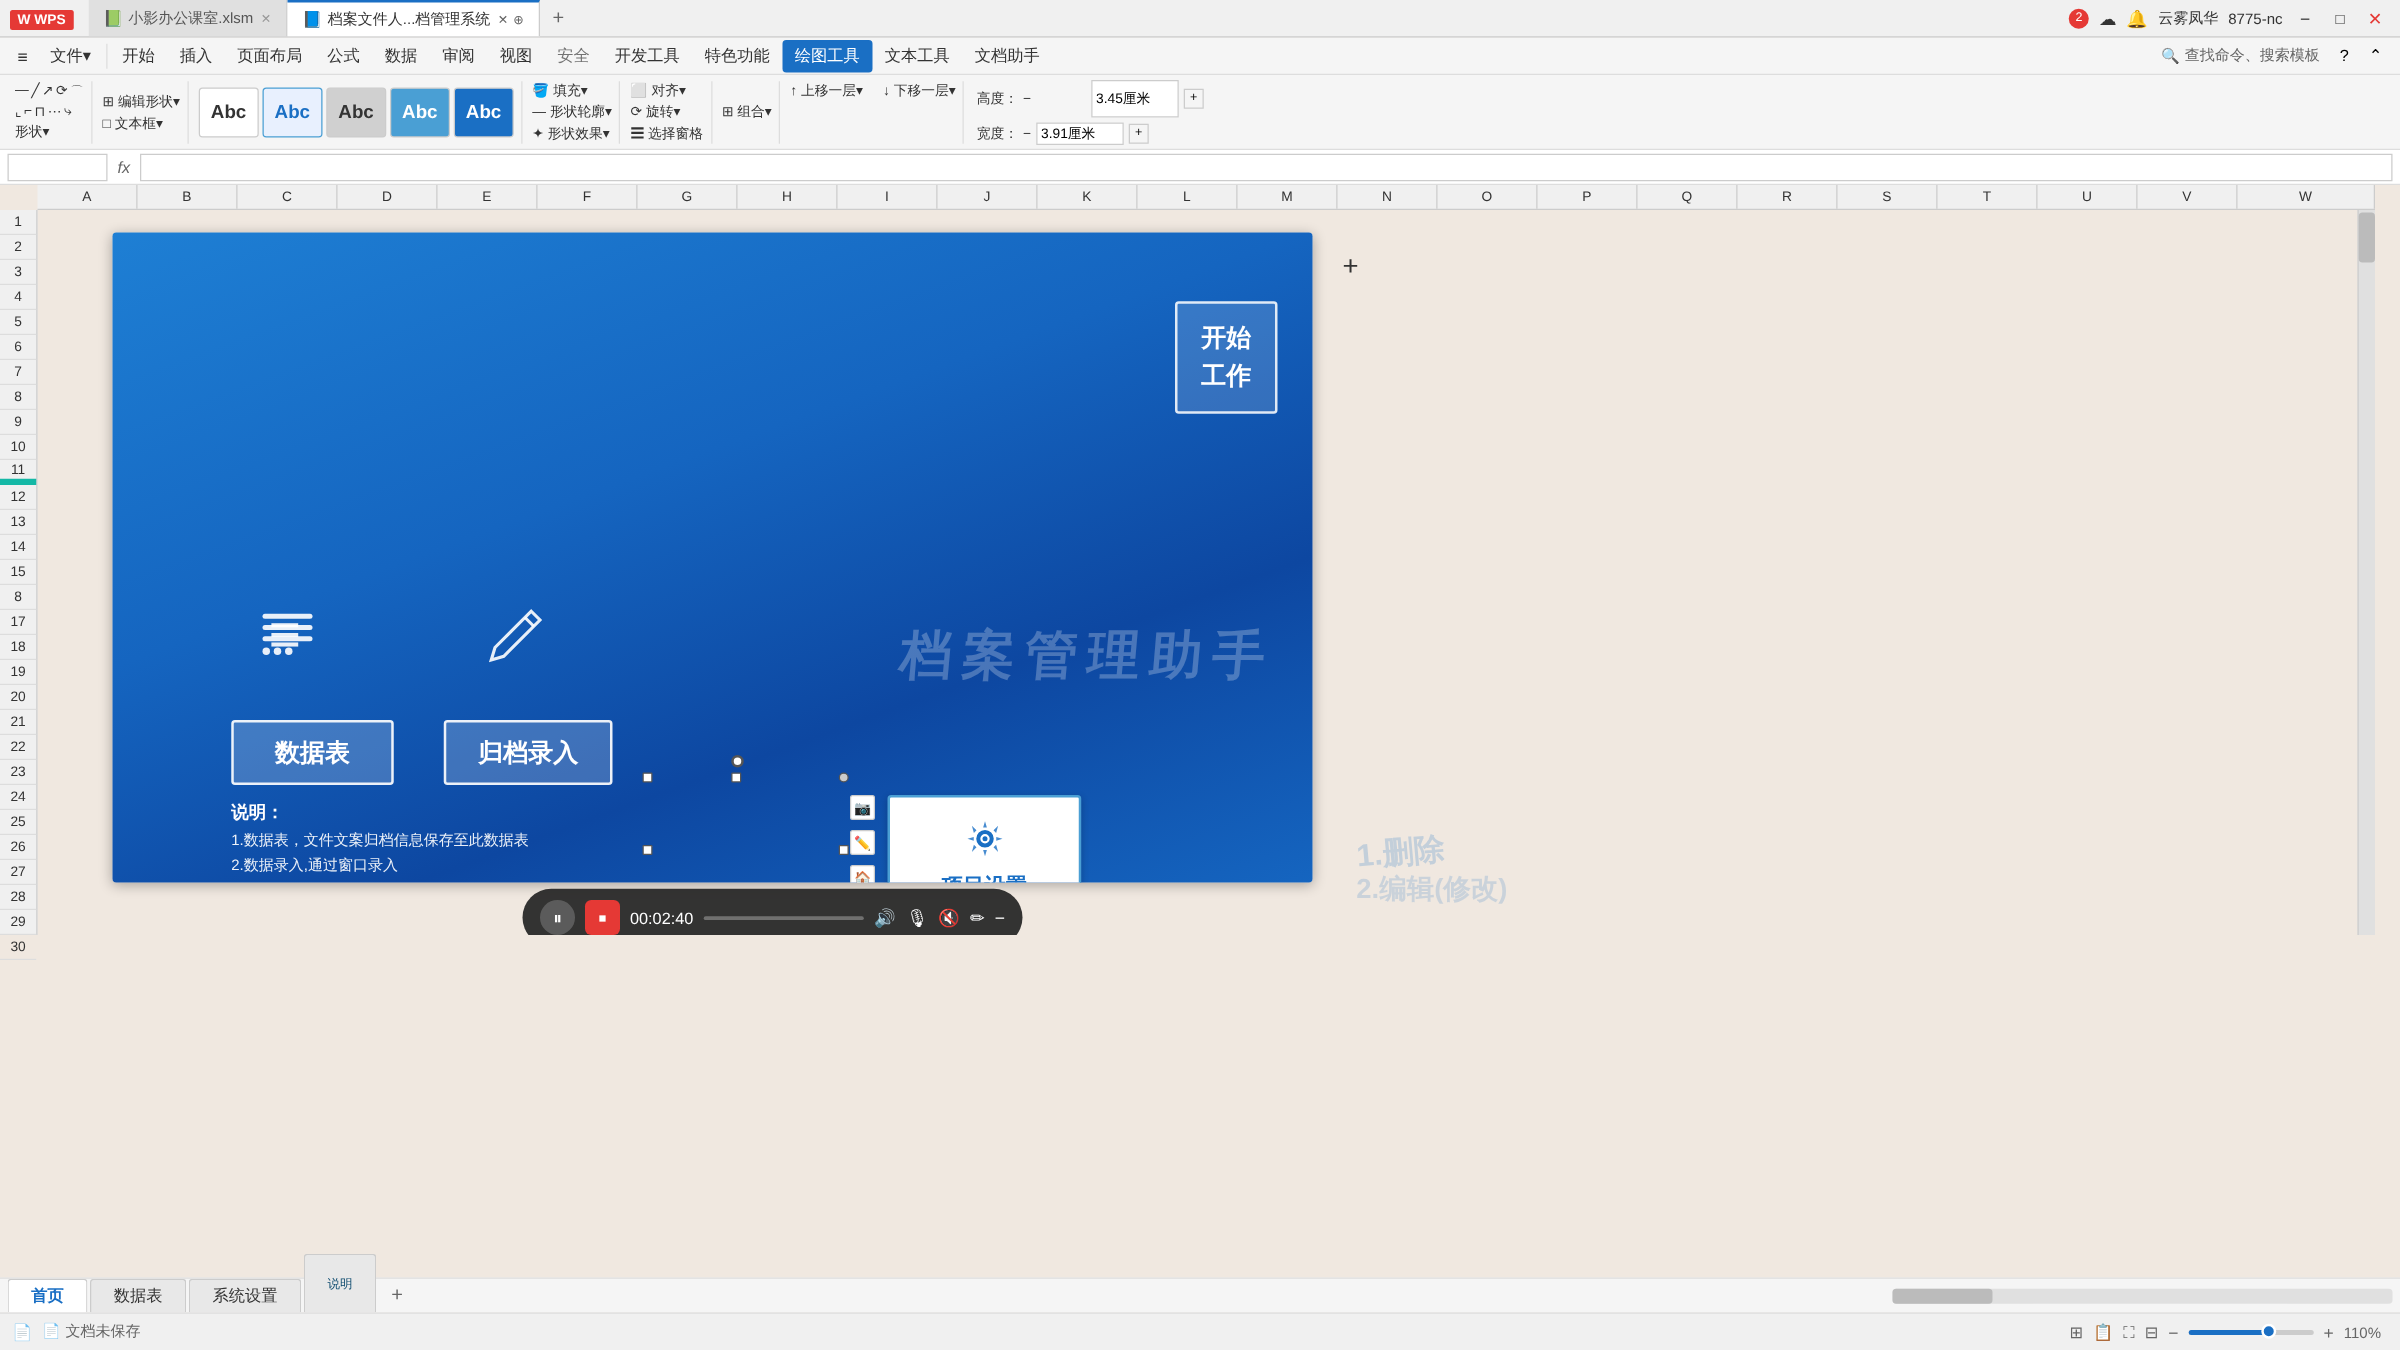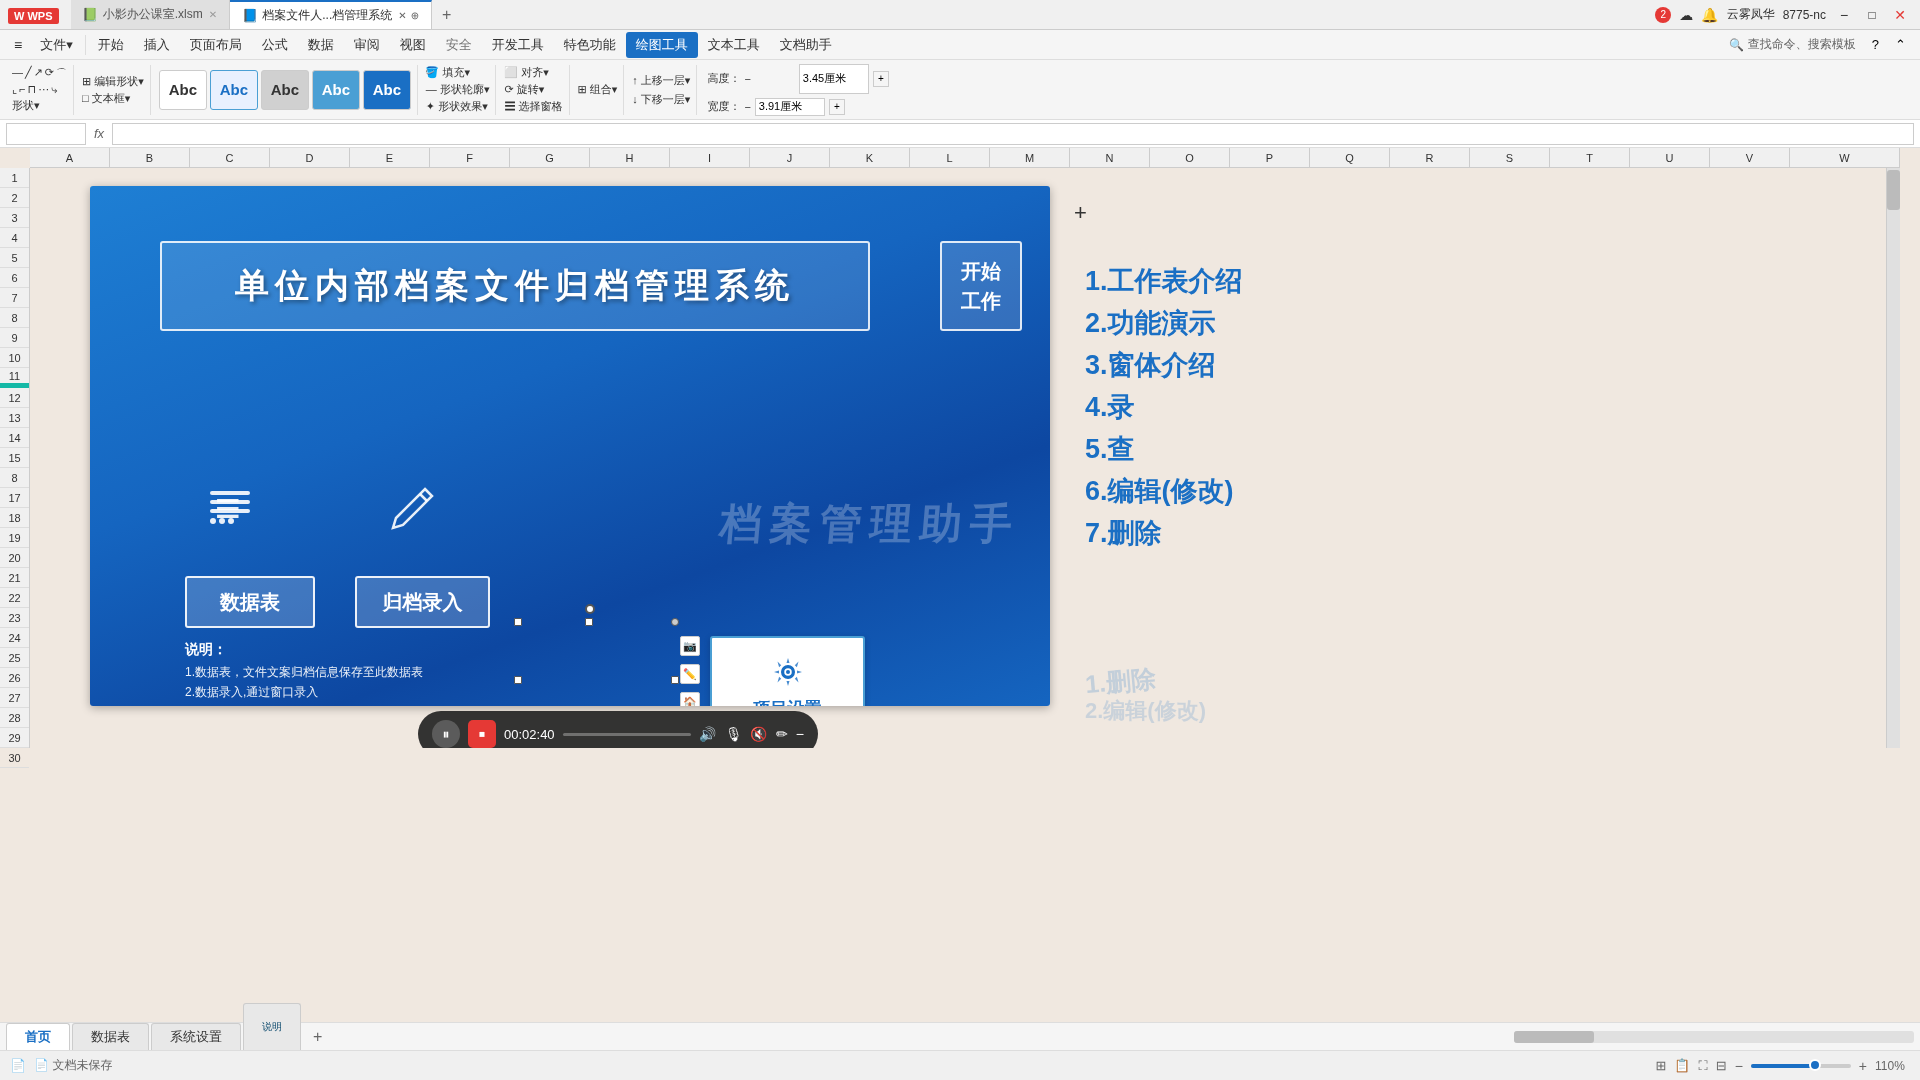--- a/index.html
+++ b/index.html
@@ -116,21 +116,21 @@
   <div style="display:flex;flex-direction:column;gap:2px;padding:0 6px;border-right:1px solid #ddd;height:50px;justify-content:center;">
     <div style="font-size:11px;color:#333;cursor:pointer;">⬜ 对齐▾</div>
     <div style="font-size:11px;color:#333;cursor:pointer;">⟳ 旋转▾</div>
     <div style="font-size:11px;color:#333;cursor:pointer;">☰ 选择窗格</div>
   </div>
 
   <div style="display:flex;flex-direction:column;gap:2px;padding:0 6px;border-right:1px solid #ddd;height:50px;justify-content:center;">
     <div style="font-size:11px;color:#333;cursor:pointer;">⊞ 组合▾</div>
   </div>
 
-  <div style="display:flex;flex-direction:column;gap:4px;padding:0 6px;border-right:1px solid #ddd;height:50px;justify-content:center;">
+  <div style="display:flex;gap:16px;padding:0 6px;border-right:1px solid #ddd;height:50px;justify-content:center;">
     <div style="font-size:11px;color:#333;cursor:pointer;">↑ 上移一层▾</div>
     <div style="font-size:11px;color:#333;cursor:pointer;">↓ 下移一层▾</div>
   </div>
 
   <div style="display:flex;flex-direction:column;gap:4px;padding:0 8px;height:50px;justify-content:center;">
     <div style="display:flex;align-items:center;gap:4px;">
       <span style="font-size:11px;color:#333;">高度：</span>
       <span style="font-size:11px;color:#333;">−</span>
       <input style="width: 70px; height: 30px; border: 1px solid rgb(204, 204, 204); font-size: 11px; padding: 0px 3px; margin-left: 44px;" value="3.45厘米">
       <span style="width:16px;height:16px;border:1px solid #ccc;font-size:10px;display:flex;align-items:center;justify-content:center;cursor:pointer;background:#f5f5f5;">+</span>
@@ -209,23 +209,20 @@
     <div style="height:20px;border-bottom:1px solid #ddd;font-size:11px;text-align:center;display:flex;align-items:center;justify-content:center;color:#333;">28</div>
     <div style="height:20px;border-bottom:1px solid #ddd;font-size:11px;text-align:center;display:flex;align-items:center;justify-content:center;color:#333;">29</div>
     <div style="height:20px;border-bottom:1px solid #ddd;font-size:11px;text-align:center;display:flex;align-items:center;justify-content:center;color:#333;">30</div>
     <div style="flex:1;"></div>
   </div>
 
   <div style="flex:1;position:relative;overflow:hidden;">
 
     <div style="position:absolute;left:60px;top:18px;width:960px;height:520px;background:linear-gradient(160deg,#1e7fd4 0%,#1565c0 40%,#0d47a1 70%,#1565c0 100%);border-radius:3px;overflow:hidden;box-shadow:0 2px 10px rgba(0,0,0,0.3);">
 
-      <div style="position:absolute;left:70px;top:55px;width:710px;height:90px;background:rgba(255,255,255,0.12);border:2px solid rgba(255,255,255,0.85);border-radius:3px;display:flex;align-items:center;justify-content:center;">
-        <span style="font-size:34px;font-weight:bold;color:white;letter-spacing:6px;text-shadow:2px 2px 4px rgba(0,0,0,0.4);font-family:'Microsoft YaHei',SimHei,sans-serif;">单位内部档案文件归档管理系统</span>
-      </div>
 
       <div style="position:absolute;right:28px;top:55px;width:82px;height:90px;background:rgba(255,255,255,0.15);border:2px solid rgba(255,255,255,0.85);border-radius:3px;display:flex;flex-direction:column;align-items:center;justify-content:center;cursor:pointer;">
         <span style="font-size:20px;color:white;font-weight:bold;line-height:1.5;text-align:center;font-family:'Microsoft YaHei',sans-serif;">开始<br>工作</span>
       </div>
 
       <div style="position:absolute;left:125px;top:300px;font-size:44px;color:white;opacity:0.9;line-height:1;">
         ≡
       </div>
       <div style="position:absolute;left:120px;top:305px;display:flex;flex-direction:column;gap:5px;">
         <div style="width:40px;height:4px;background:white;opacity:0.9;border-radius:2px;"></div>
@@ -287,29 +284,20 @@
         <div style="font-size:12px;color:rgba(255,255,255,0.92);line-height:1.7;font-family:'Microsoft YaHei',sans-serif;">1.数据表，文件文案归档信息保存至此数据表</div>
         <div style="font-size:12px;color:rgba(255,255,255,0.92);line-height:1.7;font-family:'Microsoft YaHei',sans-serif;">2.数据录入,通过窗口录入</div>
         <div style="font-size:12px;color:rgba(255,255,255,0.92);line-height:1.7;font-family:'Microsoft YaHei',sans-serif;">3.通过窗口查询数据</div>
 
       </div>
 
     </div>
 
     <div style="position:absolute;left:1044px;top:32px;font-size:22px;color:#333;font-weight:300;pointer-events:none;">+</div>
 
-    <div style="position:absolute;left:1055px;top:95px;">
-      <div style="font-size:27px;font-weight:bold;color:#1a6fc4;margin-bottom:6px;cursor:pointer;font-family:'Microsoft YaHei',sans-serif;">1.工作表介绍</div>
-      <div style="font-size:27px;font-weight:bold;color:#1a6fc4;margin-bottom:6px;cursor:pointer;font-family:'Microsoft YaHei',sans-serif;">2.功能演示</div>
-      <div style="font-size:27px;font-weight:bold;color:#1a6fc4;margin-bottom:6px;cursor:pointer;font-family:'Microsoft YaHei',sans-serif;">3.窗体介绍</div>
-      <div style="font-size:27px;font-weight:bold;color:#1a6fc4;margin-bottom:6px;cursor:pointer;font-family:'Microsoft YaHei',sans-serif;">4.录</div>
-      <div style="font-size:27px;font-weight:bold;color:#1a6fc4;margin-bottom:6px;cursor:pointer;font-family:'Microsoft YaHei',sans-serif;">5.查</div>
-      <div style="font-size:27px;font-weight:bold;color:#1a6fc4;margin-bottom:6px;cursor:pointer;font-family:'Microsoft YaHei',sans-serif;">6.编辑(修改)</div>
-      <div style="font-size:27px;font-weight:bold;color:#1a6fc4;margin-bottom:6px;cursor:pointer;font-family:'Microsoft YaHei',sans-serif;">7.删除</div>
-    </div>
 
     <div style="position:absolute;left:1055px;top:495px;">
       <div style="font-size:25px;font-weight:bold;color:rgba(26,111,196,0.35);font-family:'Microsoft YaHei',sans-serif;transform:rotate(-5deg);opacity:0.6;">1.删除</div>
       <div style="font-size:22px;font-weight:bold;color:rgba(26,111,196,0.35);font-family:'Microsoft YaHei',sans-serif;opacity:0.5;">2.编辑(修改)</div>
     </div>
 
     <div style="position:absolute;left:388px;top:543px;width:400px;height:46px;background:rgba(35,35,35,0.92);border-radius:24px;display:flex;align-items:center;padding:0 14px;gap:8px;">
       <div style="width:28px;height:28px;border-radius:50%;background:rgba(255,255,255,0.2);display:flex;align-items:center;justify-content:center;cursor:pointer;font-size:14px;color:white;">⏸</div>
       <div style="width:28px;height:28px;border-radius:5px;background:#e53935;display:flex;align-items:center;justify-content:center;cursor:pointer;font-size:12px;color:white;">⏹</div>
       <span style="color:white;font-size:13px;">00:02:40</span>

